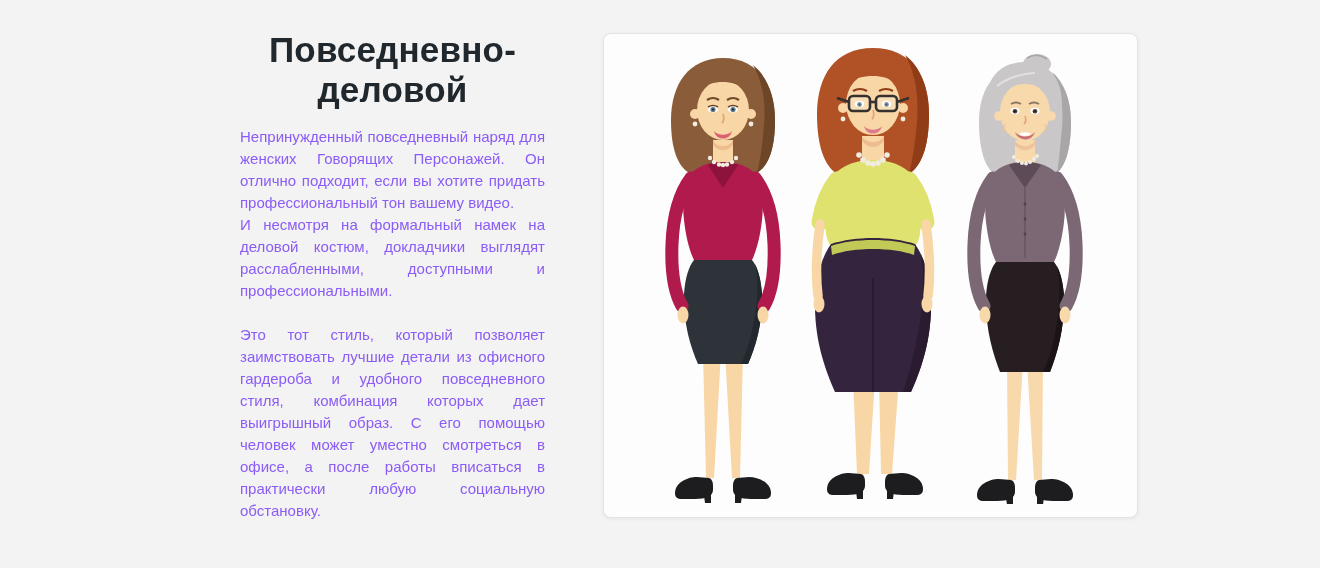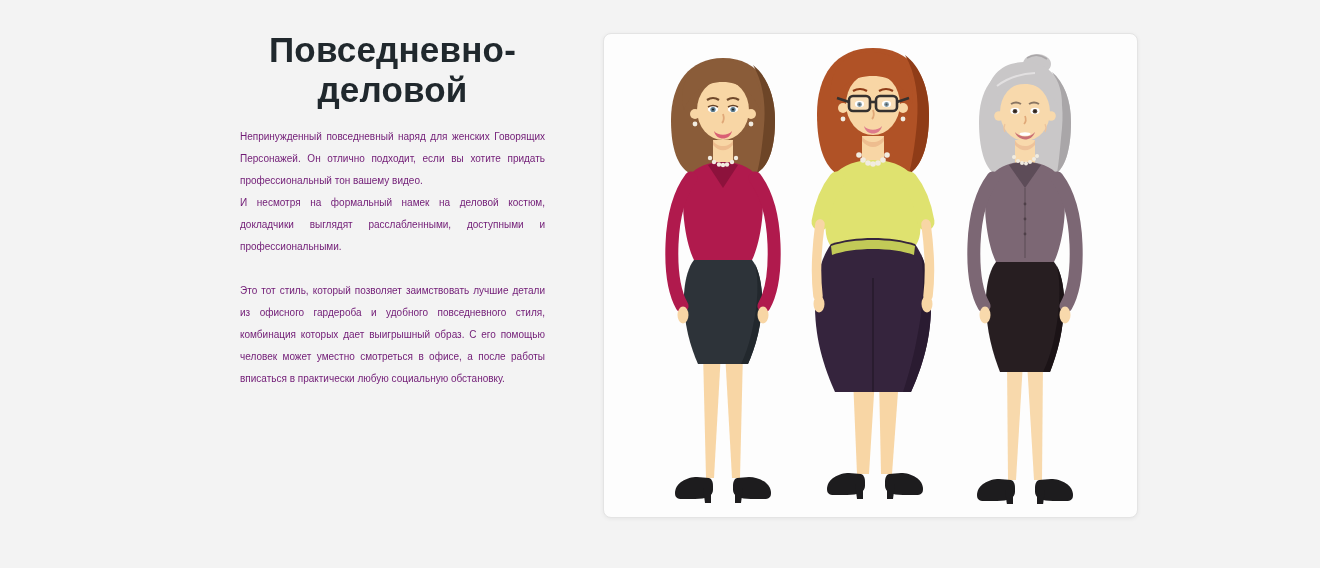--- a/index.html
+++ b/index.html
@@ -7,21 +7,21 @@
     width:1320px;height:568px;background:#f3f3f3;overflow:hidden;
     font-family:"Liberation Sans","DejaVu Sans",sans-serif;
   }
   .layout{display:flex;gap:58px;padding:26px 4px 0 240px;box-sizing:border-box}
   .text-col{width:305px;flex:0 0 305px}
   .section-title{
     margin:4px 0 16px;font-size:35px;line-height:40px;font-weight:700;
     color:#20282d;text-align:center;letter-spacing:.2px;
   }
   .body-par{
-    margin:0 0 22px;font-size:10px;line-height:22px;color:#701a75;
+    margin:0 0 22px;font-size:15px;line-height:22px;color:#8b5cf6;
     text-align:justify;white-space:pre-line;
   }
   .card{
     margin-top:7px;width:535px;height:485px;box-sizing:border-box;
     background:#fdfdfd;border:1px solid #e4e4e4;border-radius:8px;
     box-shadow:0 1px 4px rgba(0,0,0,.06);
     display:flex;align-items:flex-end;justify-content:center;
   }
   .card svg{display:block;margin-bottom:13px}
 </style>

